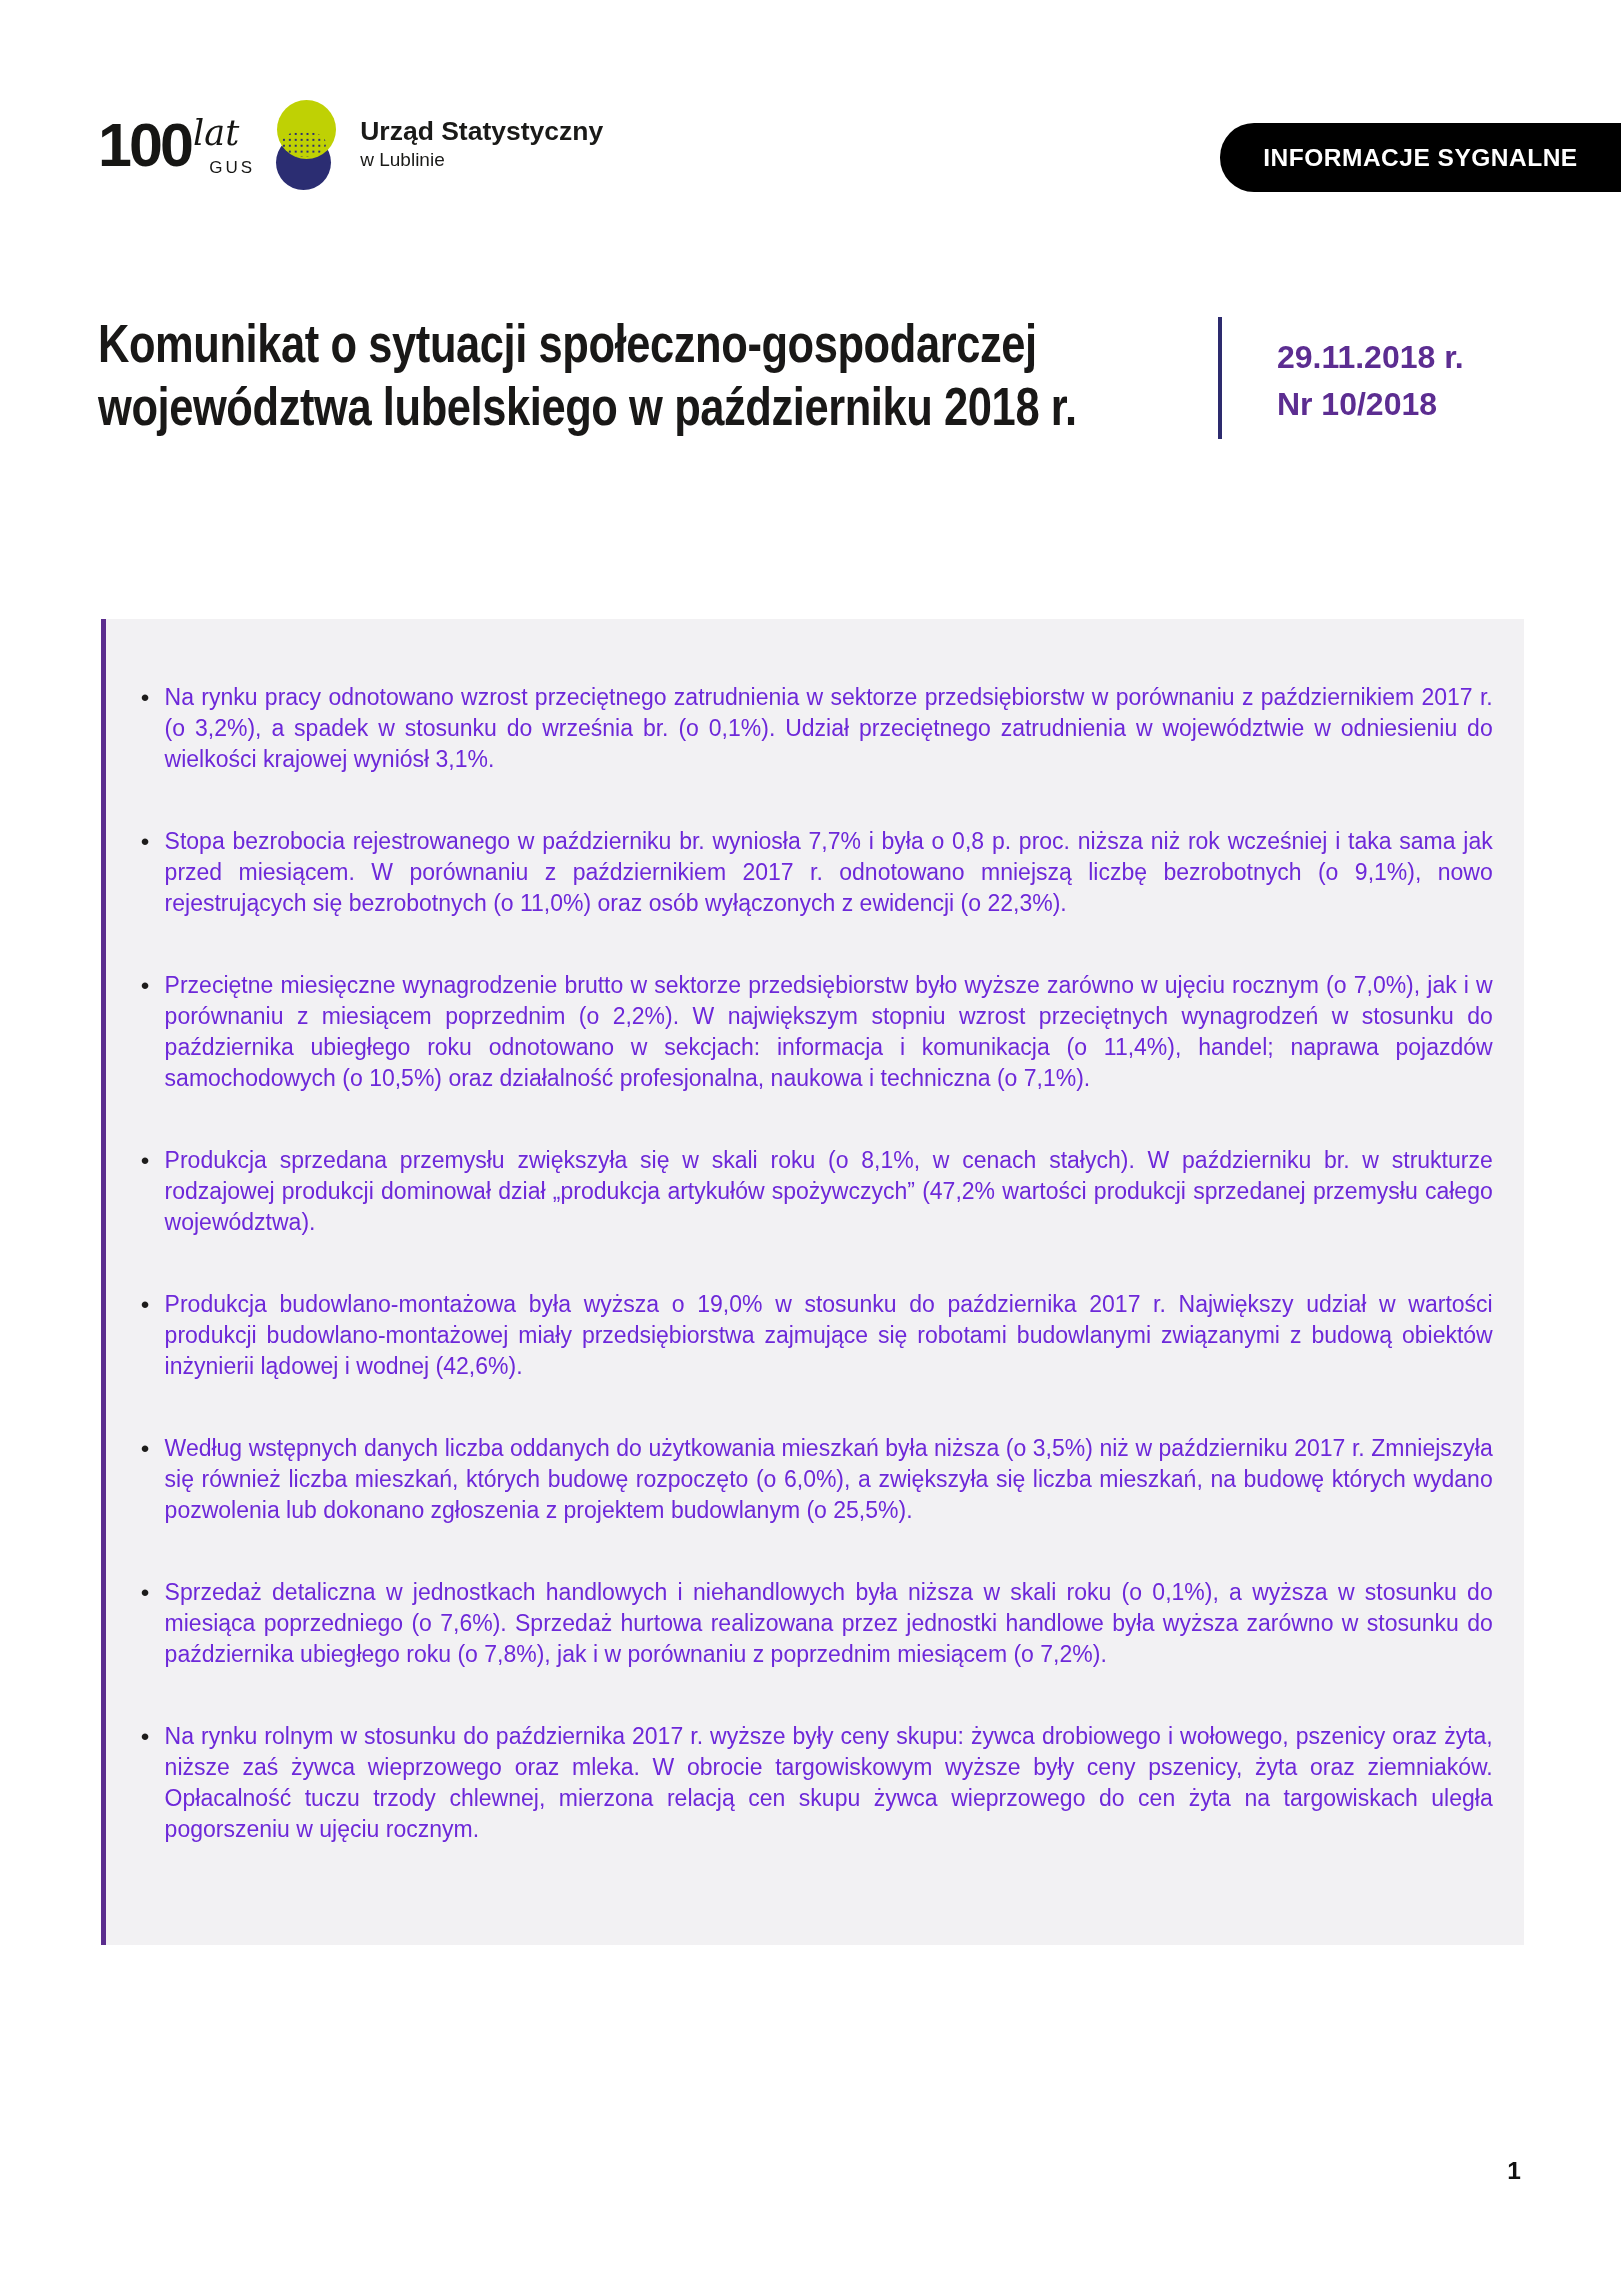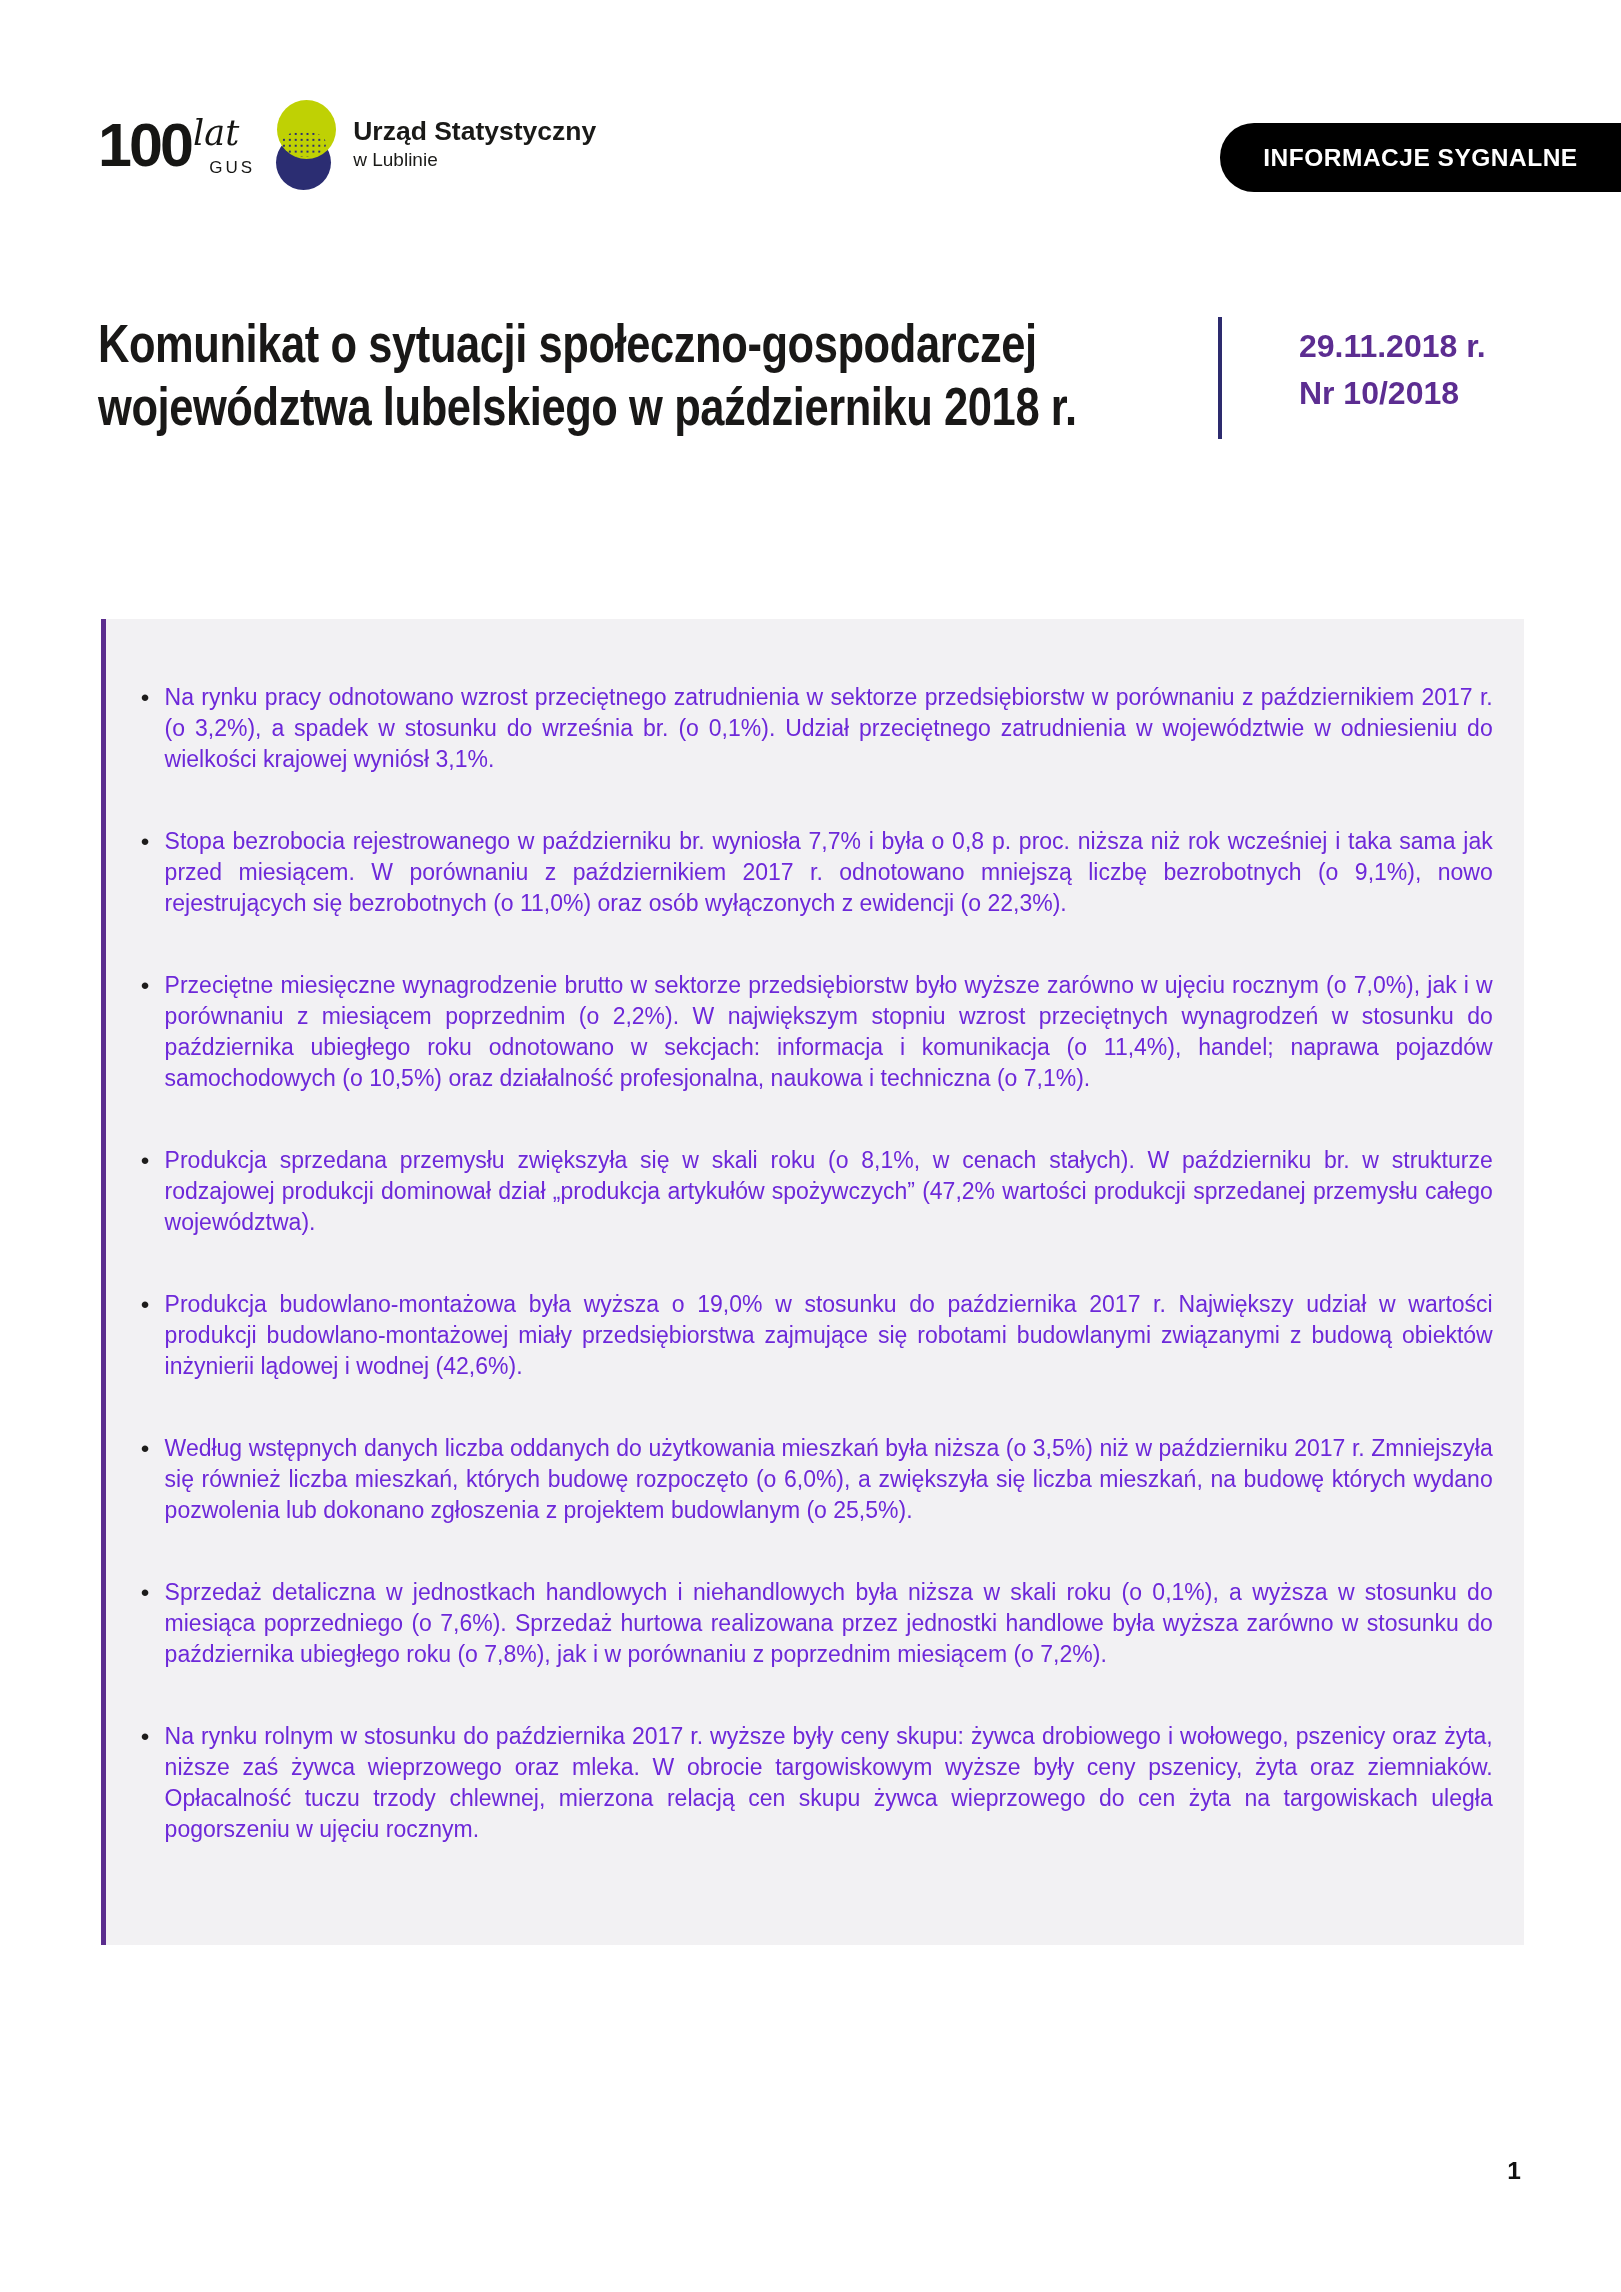--- a/index.html
+++ b/index.html
@@ -63,21 +63,21 @@
   .circle.lime  { width: 59px; height: 59px; left: 2px; top: 2px;  background: #bfd104; z-index: 2; }
   .circle-dots {
     position: absolute;
     left: 6.9px; top: 33px;
     width: 45px; height: 25.5px;
     border-radius: 50%;
     background-image: radial-gradient(#2b2d72 1.4px, rgba(0,0,0,0) 1.5px);
     background-size: 5.9px 5.9px;
     z-index: 3;
   }
-  .org-name { margin-left: 2px; color: #1a1a18; }
+  .org-name { margin-left: 9px; color: #1a1a18; }
   .org-line1 { font-size: 26.5px; font-weight: 700; line-height: 29px; }
   .org-line2 { font-size: 19px; font-weight: 400; line-height: 27.4px; }
 
   
   .badge {
     position: absolute;
     top: 123px;
     right: 0;
     width: 401px;
     height: 69px;
@@ -106,22 +106,21 @@
     font-weight: 700;
     line-height: 63px;
     letter-spacing: -0.5px;
     white-space: nowrap;
   }
   .title-meta {
     position: absolute;
     left: 1218px;
     top: 317px;
     display: flex;
-    align-items: flex-start;
-    gap: 22px;
+    align-items: center;
   }
   .vline {
     width: 3.9px;
     height: 122px;
     background: #2d2b6e;
   }
   .date-block {
     margin-left: 55px;
     padding-top: 5.9px;
     color: #5c2d91;

